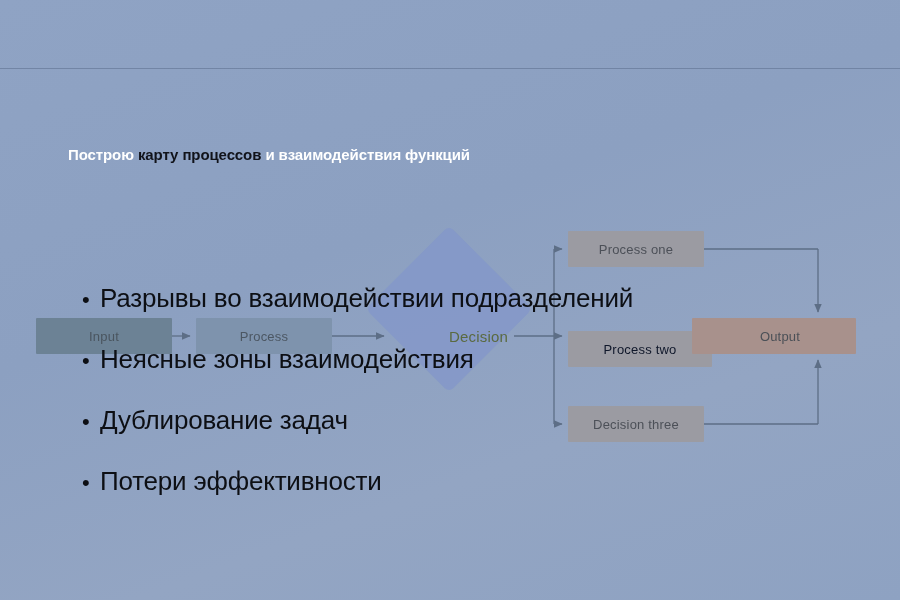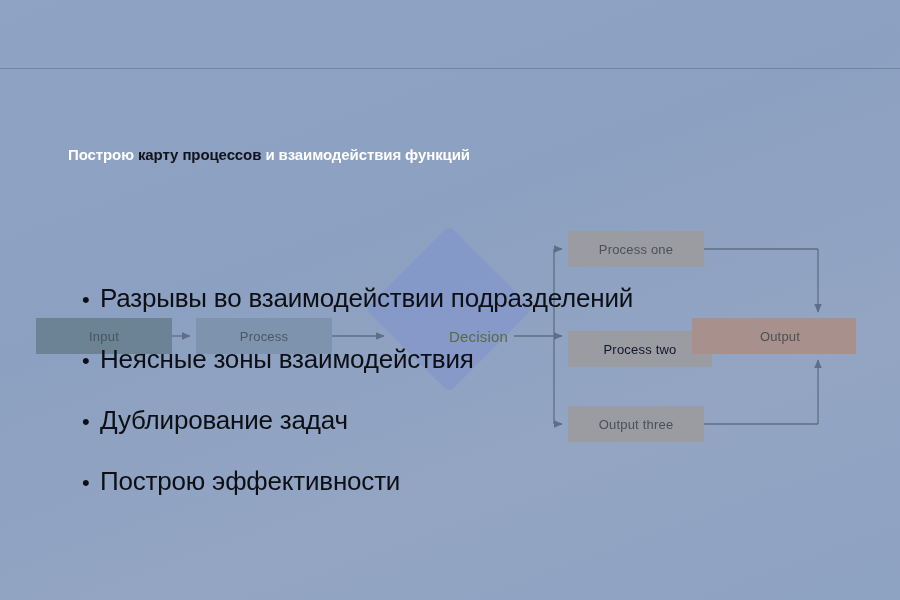--- a/index.html
+++ b/index.html
@@ -192,21 +192,21 @@
     </svg>
 
     <div class="node node-process">Process</div>
     <div class="node node-input">Input</div>
 
     <div class="decision"></div>
     <div class="decision-label">Decision</div>
 
     <div class="node node-p1">Process one</div>
     <div class="node node-p2">Process two</div>
-    <div class="node node-p3">Output three</div>
+    <div class="node node-p3">Decision three</div>
     <div class="node node-output">Output</div>
   </div>
 
   <div class="title">
   </div>
 
   <div class="subtitle">
     <span>Построю </span><span class="em">карту процессов</span><span> и взаимодействия функций</span>
   </div>
 
@@ -218,17 +218,17 @@
     <div class="bullet-row">
       <span class="bullet-dot">•</span>
       <span class="bullet-text">Неясные зоны взаимодействия</span>
     </div>
     <div class="bullet-row">
       <span class="bullet-dot">•</span>
       <span class="bullet-text">Дублирование задач</span>
     </div>
     <div class="bullet-row">
       <span class="bullet-dot">•</span>
-      <span class="bullet-text">Построю эффективности</span>
+      <span class="bullet-text">Потери эффективности</span>
     </div>
   </div>
 
 </div>
 
 </body></html>

